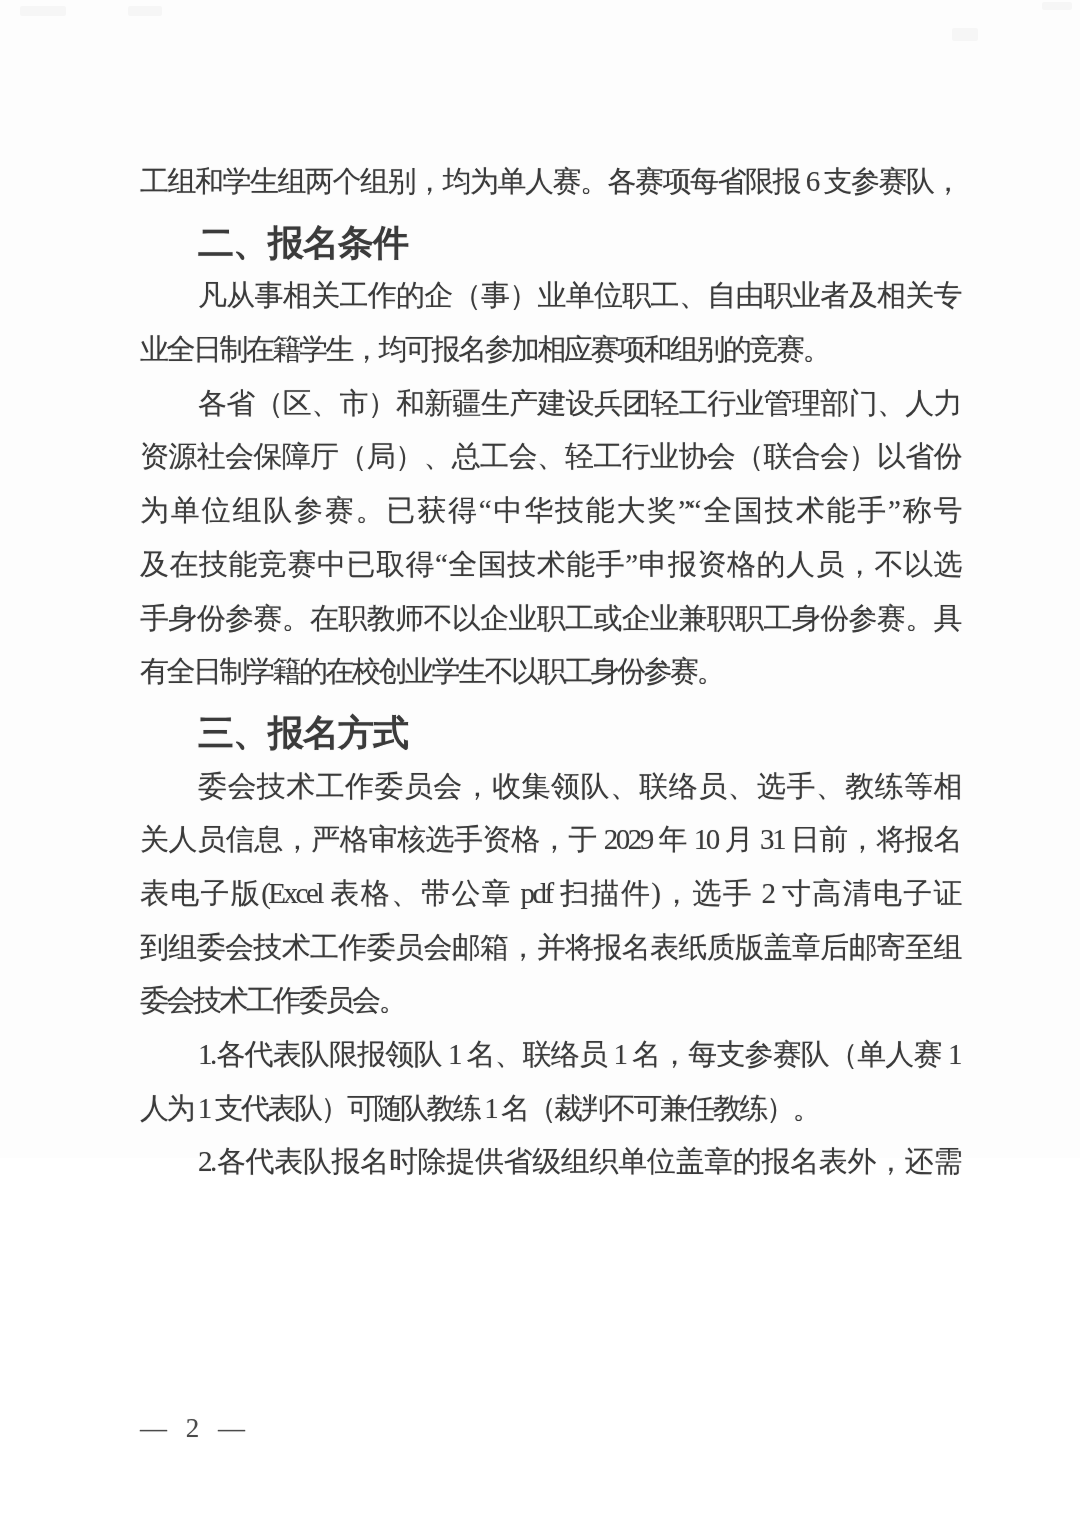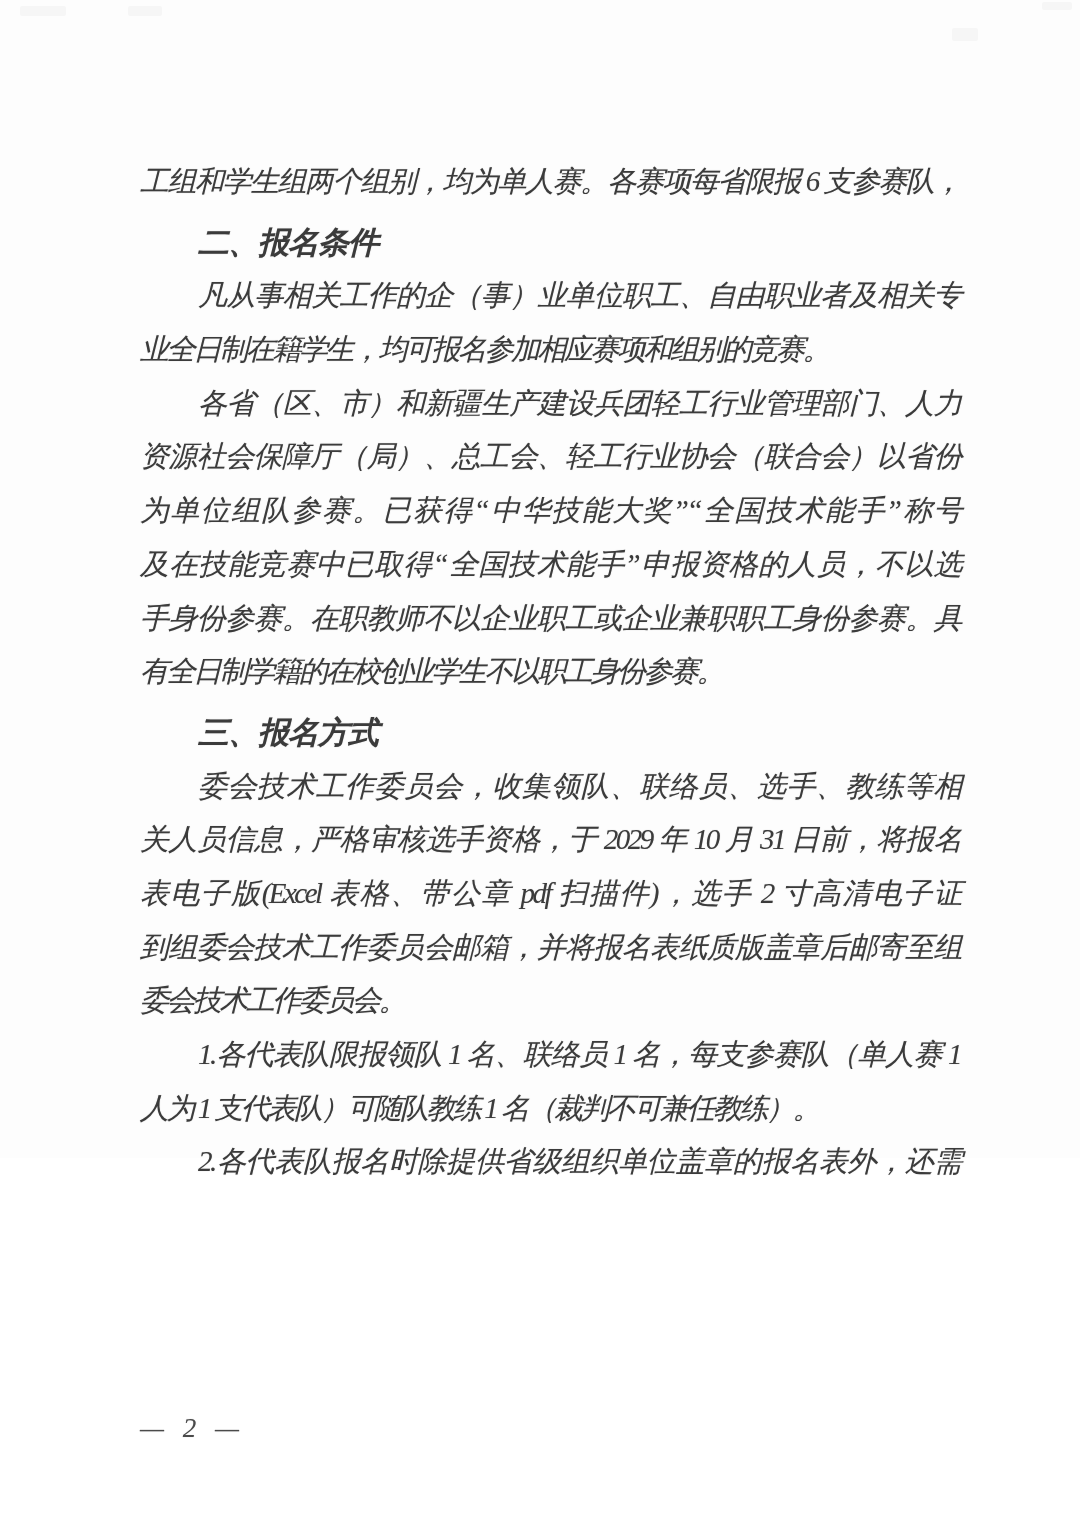--- a/index.html
+++ b/index.html
@@ -12,21 +12,20 @@
   body{
     width:1080px;height:1527px;
     background:#ffffff;
     font-family:"Liberation Serif","DejaVu Serif",serif;
     overflow:hidden;
   }
   .page{
     position:relative;
     width:1080px;height:1158px;
     background:var(--paper,#fdfdfd);
-    font-style:italic;
   }
   
   .smudge{position:absolute;background:var(--smudge,#f6f6f6);border-radius:2px;}
   .smudge.a{left:20px;top:6px;width:46px;height:10px;}
   .smudge.b{left:128px;top:6px;width:34px;height:10px;}
   .smudge.c{left:952px;top:28px;width:26px;height:13px;}
   .smudge.d{left:1042px;top:2px;width:30px;height:8px;}
 
   .doc-body{
     position:absolute;
@@ -42,21 +41,21 @@
     box-sizing:border-box;
   }
   
   .fill{text-align:justify;text-align-last:justify;}
   
   .end{text-align:left;text-align-last:left;}
   .indent{padding-left:58px;}
   .heading{
     font-family:"Liberation Sans","DejaVu Sans",sans-serif;
     font-weight:700;
-    font-size:31px;
+    font-size:36px;
     letter-spacing:-1px;
     padding-left:58px;
     margin-top:7px;
     text-align:left;text-align-last:left;
   }
   .heading.gap-lg{margin-top:31px;}
 
   .page-footer{
     position:absolute;
     left:140px;top:1408px;

